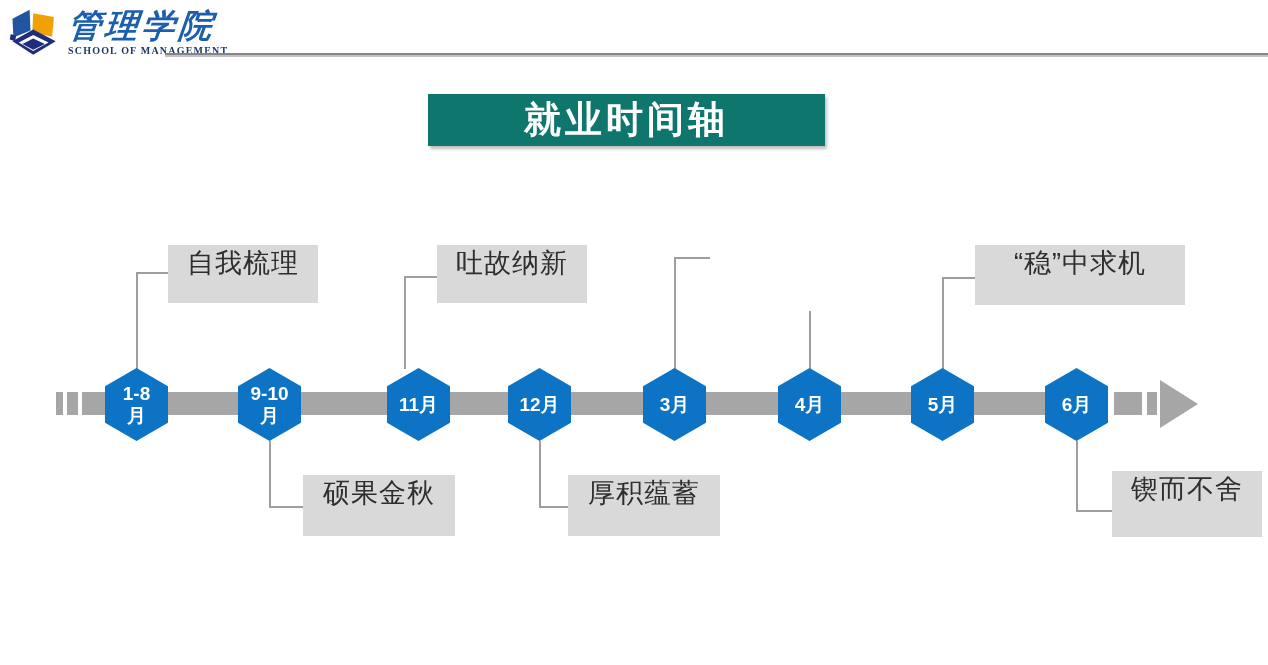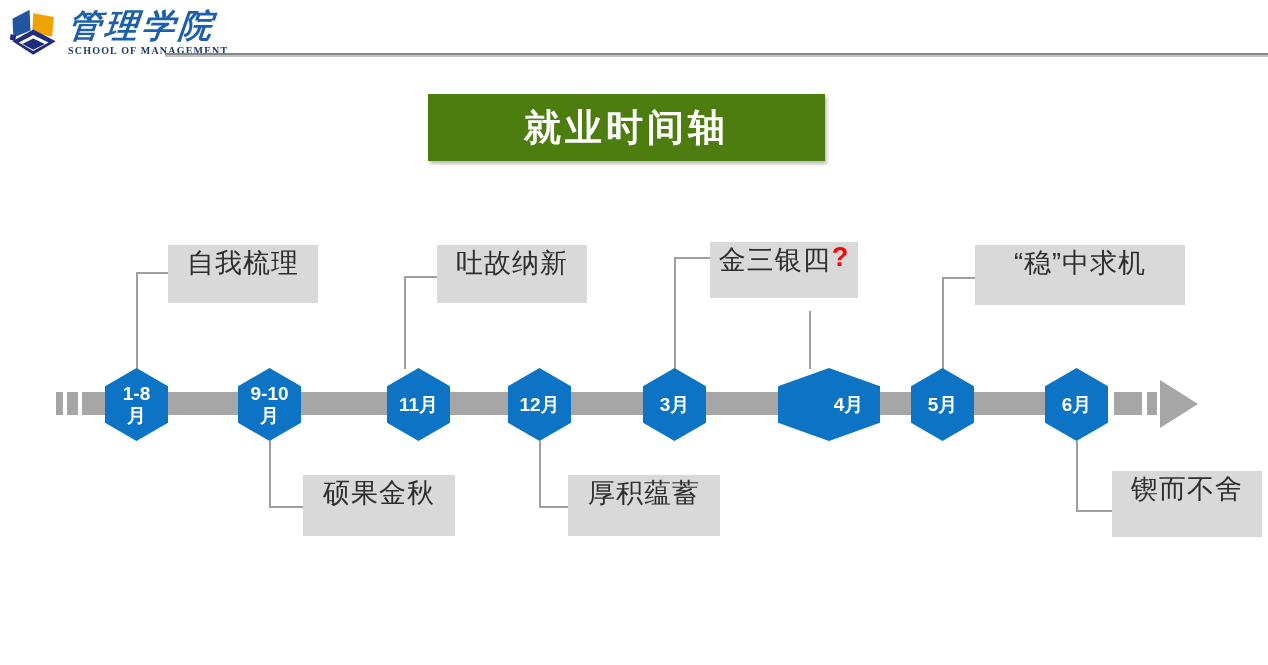--- a/index.html
+++ b/index.html
@@ -19,22 +19,22 @@
   .logo-en{
     font-family:"Liberation Serif",serif;font-size:10px;font-weight:bold;
     color:#1f3868;letter-spacing:1.2px;margin-top:1px;
   }
   .header-rule{
     position:absolute;left:165px;right:0;top:53px;height:4px;
     background:linear-gradient(to bottom,#858585 55%,#c2c2c2 55%);
   }
   
   .title-banner{
-    position:absolute;left:428px;top:94px;width:397px;height:67px;
-    background:#4d7c0f;color:#ffffff;display:flex;align-items:center;justify-content:center;
+    position:absolute;left:428px;top:94px;width:397px;height:52px;
+    background:#0f766e;color:#ffffff;display:flex;align-items:center;justify-content:center;
     font-size:37px;font-weight:bold;letter-spacing:4px;
     box-shadow:2px 3px 3px rgba(0,0,0,0.25);
   }
   
   .tl-bar{position:absolute;left:102px;top:392px;width:1006px;height:23px;background:#a6a6a6;z-index:1;}
   .tl-dash{position:absolute;top:392px;height:23px;background:#a6a6a6;z-index:1;}
   .tl-arrow{
     position:absolute;left:1160px;top:380px;width:0;height:0;z-index:1;
     border-top:24px solid transparent;border-bottom:24px solid transparent;
     border-left:38px solid #a6a6a6;
@@ -112,40 +112,36 @@
   <div class="conn-v" style="left:1076px;top:441px;height:71px;"></div>
   <div class="conn-h" style="left:1076px;top:510px;width:36px;"></div>
 
   <div class="hex" style="left:105px;">1-8
 月</div>
   <div class="hex" style="left:238px;">9-10
 月</div>
   <div class="hex" style="left:387px;">11月</div>
   <div class="hex" style="left:508px;">12月</div>
   <div class="hex" style="left:643px;">3月</div>
-  <div class="hex" style="left:778px;padding-left:39px;">4月</div>
+  <div class="hex" style="left:778px;">4月</div>
   <div class="hex" style="left:911px;">5月</div>
   <div class="hex" style="left:1045px;">6月</div>
 
   <div class="event-box" style="left:168px;top:245px;width:150px;height:58px;">
     <span>自我梳理</span>
   </div>
   <div class="event-box" style="left:303px;top:475px;width:152px;height:61px;">
     <span>硕果金秋</span>
   </div>
   <div class="event-box" style="left:437px;top:245px;width:150px;height:58px;">
     <span>吐故纳新</span>
   </div>
   <div class="event-box" style="left:568px;top:475px;width:152px;height:61px;">
     <span>厚积蕴蓄</span>
   </div>
-  <div class="event-box" style="left:710px;top:242px;width:148px;height:56px;">
-    <span>金三银四</span>
-      <span class="event-suffix">?</span>
-  </div>
   <div class="event-box" style="left:1112px;top:471px;width:150px;height:66px;">
     <span>锲而不舍</span>
   </div>
   <div class="event-box" style="left:975px;top:245px;width:210px;height:60px;">
     <span>“稳”中求机</span>
   </div>
 
 </div>
 
 </body></html>

